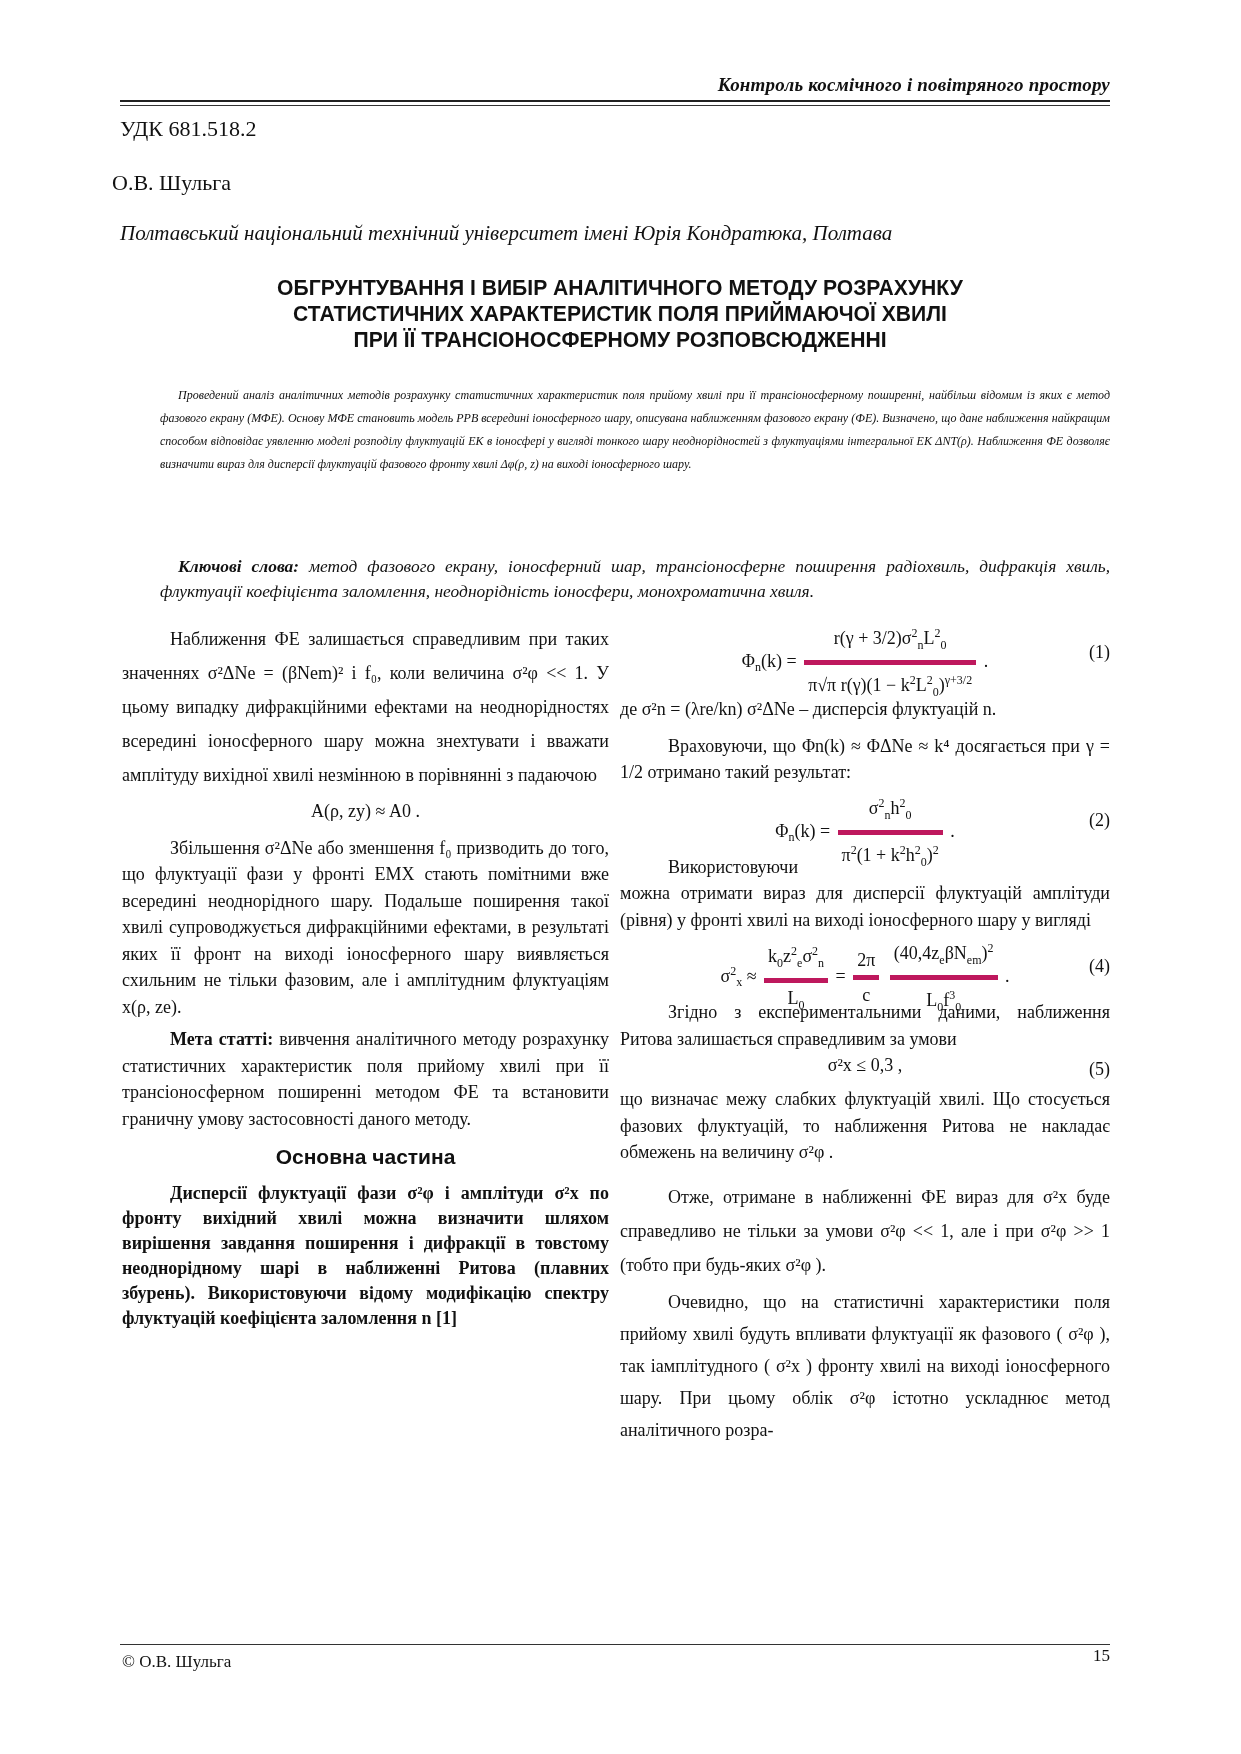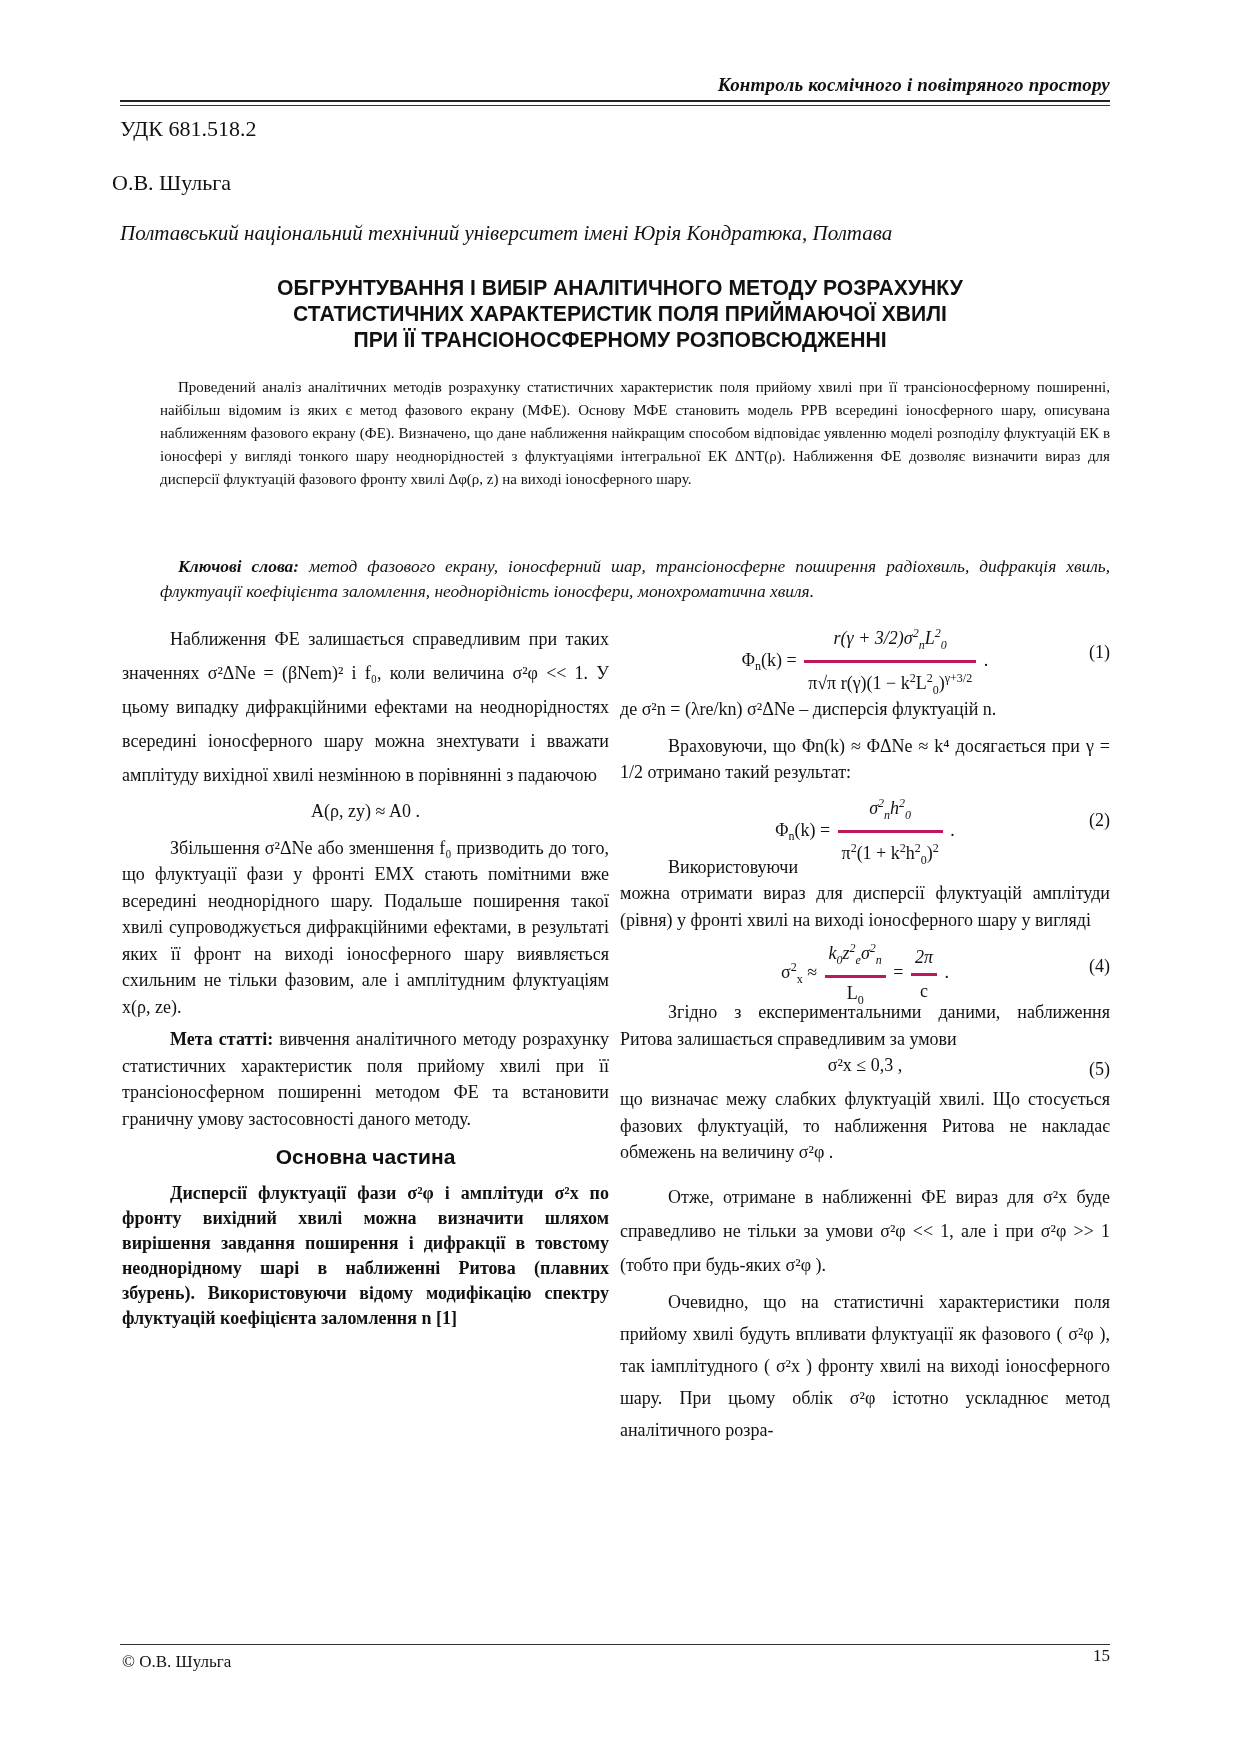--- a/index.html
+++ b/index.html
@@ -9,37 +9,37 @@
   .running-head { left: 120px; width: 990px; top: 74px; text-align: right;
                   font-style: italic; font-weight: bold; font-size: 19px; letter-spacing: 0.2px; }
   .head-rule1 { left: 120px; width: 990px; top: 100px; height: 0; border-top: 2.5px solid #222; }
   .head-rule2 { left: 120px; width: 990px; top: 105px; height: 0; border-top: 1px solid #333; }
   .udk { left: 120px; top: 116px; font-size: 22px; }
   .author { left: 112px; top: 170px; font-size: 22px; }
   .affil { left: 120px; top: 221px; font-size: 21px; font-style: italic; }
   .title { left: 140px; width: 960px; top: 275px; text-align: center;
            font-family: "Liberation Sans", "DejaVu Sans", sans-serif; font-weight: bold;
            font-size: 22px; line-height: 26px; transform: scaleX(0.96); transform-origin: center; }
-  .abstract { left: 160px; width: 950px; top: 376px; font-size: 15px;
+  .abstract { left: 160px; width: 950px; top: 384px; font-style: italic; font-size: 12px;
               line-height: 23px; text-align: justify; text-indent: 18px; }
   .keywords { left: 160px; width: 950px; top: 554px; font-style: italic; font-size: 17.4px;
               line-height: 25px; text-align: justify; text-indent: 18px; }
   .keywords b { font-style: italic; }
   .col { width: 420px; font-size: 18px; line-height: 26.5px; text-align: justify; }
   .col-left { left: 122px; }
   .col-right { left: 620px; width: 490px; }
   .col-left.col { width: 487px; }
   .sec-title { font-family: "Liberation Sans", "DejaVu Sans", sans-serif; font-weight: bold;
                font-size: 21px; text-align: center; }
   p { margin: 0; }
   .ind { text-indent: 48px; }
   .eq { position: relative; text-align: center; white-space: nowrap; font-size: 18px; }
   .eq-num { position: absolute; right: 0; top: 50%; transform: translateY(-50%); }
   .frac { display: inline-flex; flex-direction: column; vertical-align: middle; text-align: center; margin: 0 3px; }
-  .frac > span:first-child { border-bottom: 3px solid #be185d; padding: 0 4px 2px; font-style: italic; }
+  .frac > span:first-child { border-bottom: 5px solid #be185d; padding: 0 4px 2px; }
   .frac > span:last-child { padding: 2px 4px 0; }
   sub, sup { font-size: 12px; }
   .foot-rule { left: 120px; width: 990px; top: 1644px; border-top: 1.5px solid #333; }
   .foot-left { left: 122px; top: 1652px; font-size: 17px; }
   .foot-right { left: 1060px; width: 50px; top: 1646px; text-align: right; font-size: 17px; }
 </style>
 </head>
 <body>
 
 <div class="abs running-head">Контроль космічного і повітряного простору</div>
@@ -95,21 +95,24 @@
   <div class="eq" style="height:66px;">
     <span style="display:inline-block;margin-top:2px;">σ<sup>2</sup><sub>x</sub> ≈
       <span class="frac">
           <span>k<sub>0</sub>z<sup>2</sup><sub>e</sub>σ<sup>2</sup><sub>n</sub></span>
           <span>L<sub>0</sub></span>
         </span> =
       <span class="frac">
           <span>2π</span>
           <span>c</span>
         </span>
-       .
+      <span class="frac">
+          <span>(40,4z<sub>e</sub>βN<sub>em</sub>)<sup>2</sup></span>
+          <span>L<sub>0</sub>f<sup>3</sup><sub>0</sub></span>
+        </span> .
     </span>
     <span class="eq-num">(4)</span>
   </div>
   <p class="ind">Згідно з експериментальними даними, наближення Ритова залишається справедливим за умови</p>
   <div class="eq" style="height:34px;">
     <span>σ²x ≤ 0,3 ,</span>
     <span class="eq-num">(5)</span>
   </div>
   <p>що визначає межу слабких флуктуацій хвилі. Що стосується фазових флуктуацій, то наближення Ритова не накладає обмежень на величину σ²φ .</p>
   <p class="ind" style="margin-top:14px;line-height:34px;">Отже, отримане в наближенні ФЕ вираз для σ²x буде справедливо не тільки за умови σ²φ &lt;&lt; 1, але і при σ²φ &gt;&gt; 1 (тобто при будь-яких σ²φ ).</p>

